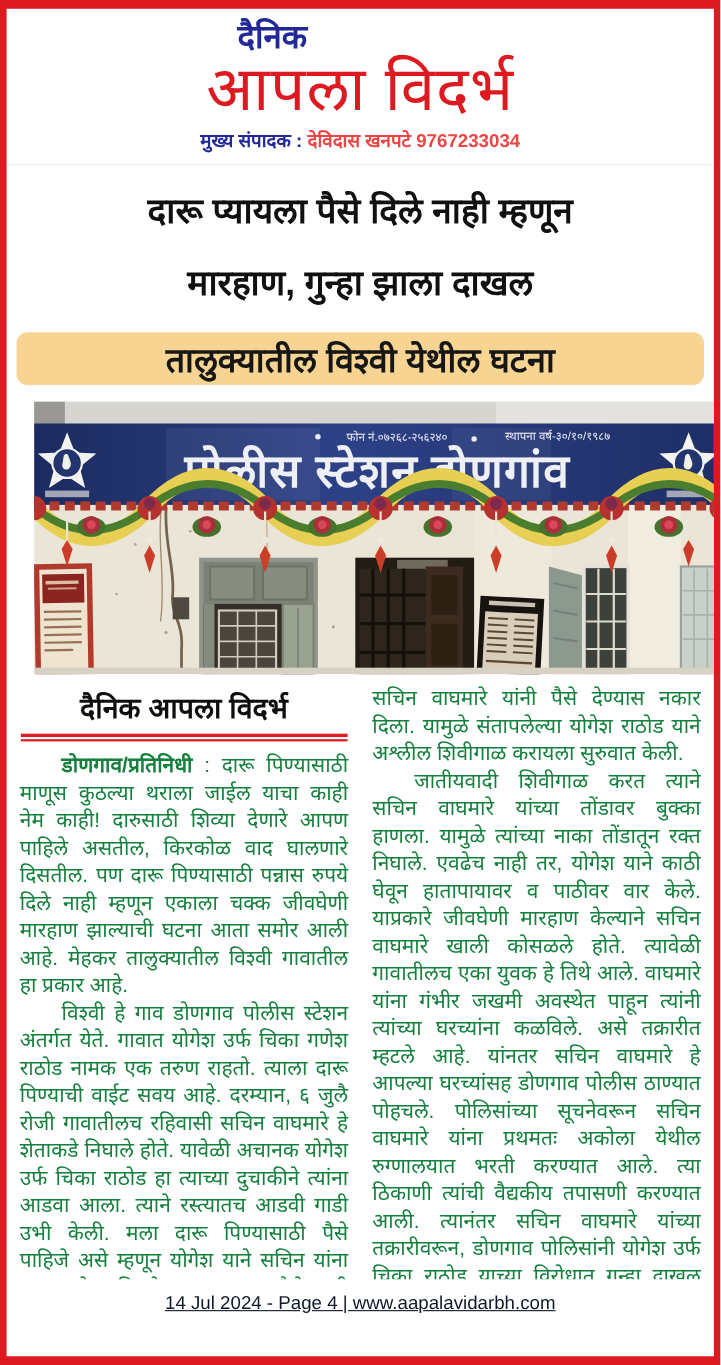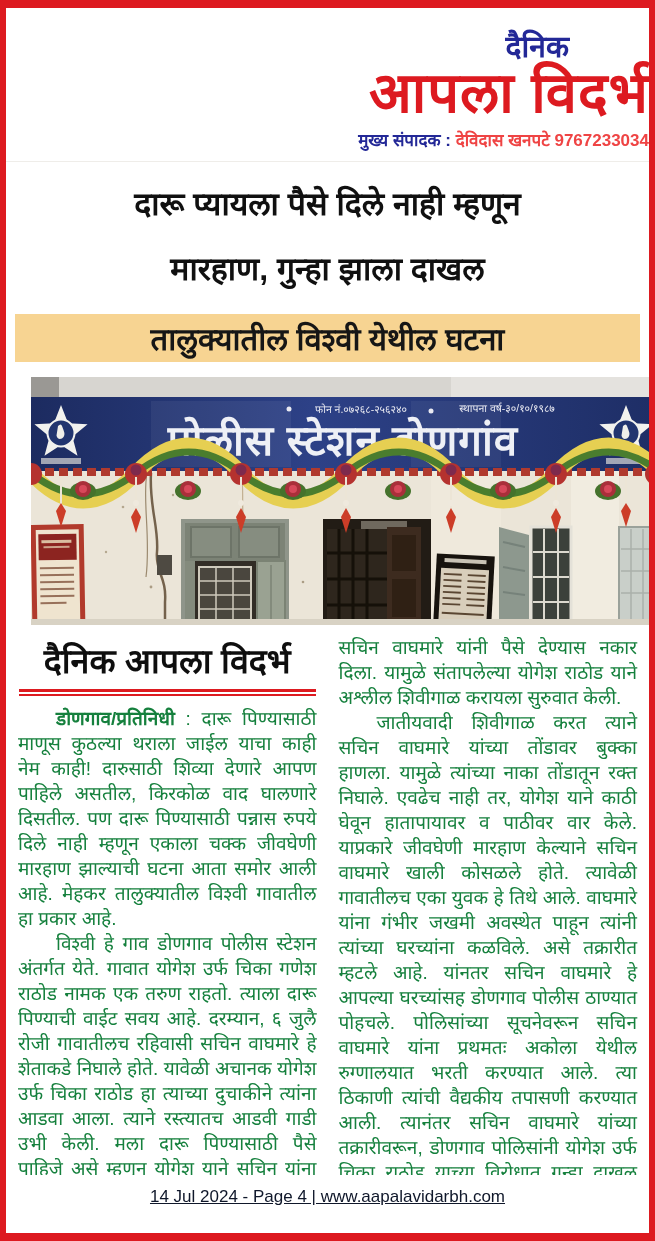--- a/index.html
+++ b/index.html
@@ -9,41 +9,41 @@
     --band:#f7d492;
   }
   html,body{margin:0;padding:0;background:#ffffff;}
   .page{
     width:655px;height:1241px;box-sizing:border-box;
     border:6px solid var(--red);border-top-width:8px;border-bottom-width:8px;
     background:#fff;overflow:hidden;
     font-family:"Liberation Sans","DejaVu Sans",sans-serif;color:var(--ink);
   }
   
-  .masthead{text-align:right;padding-top:24px;padding-bottom:10px;border-bottom:1px solid #efede9;}
+  .masthead{text-align:center;padding-top:12px;padding-bottom:10px;border-bottom:1px solid #efede9;}
   .tagline{color:var(--blue);font-weight:bold;font-size:30px;line-height:1;transform:translateX(-80px);}
-  .title{color:var(--red);font-weight:bold;font-size:56px;line-height:1.05;margin:2px 0 4px;letter-spacing:1px;}
+  .title{color:var(--red);font-weight:normal;font-size:56px;line-height:1.05;margin:2px 0 4px;letter-spacing:1px;}
   .editor-line{font-size:17px;font-weight:bold;margin-top:5px;}
   .editor-label{color:var(--blue);}
   .editor-value{color:#ef4444;}
   
   .headline-block{text-align:center;margin-top:10px;}
   .headline-line{font-size:32px;font-weight:bold;line-height:65px;color:#101010;}
   
   .subhead{
     background:var(--band);margin:12px 9px 0;height:48px;
     display:flex;align-items:center;justify-content:center;
-    font-size:31px;font-weight:bold;color:#161616;
+    font-size:31px;font-weight:bold;color:#161616;border-radius:10px;
   }
   
   .photo{margin:15px 9px 8px;line-height:0;padding-left:16px;}
   
   .article{display:flex;gap:22px;padding:2px 12px 0;height:540px;overflow:hidden;}
   .col{flex:1 1 0;min-width:0;}
-  .col-header{text-align:center;font-size:34px;font-weight:bold;color:#0e0e0e;margin-top:2px;}
+  .col-header{text-align:center;font-size:26px;font-weight:bold;color:#0e0e0e;margin-top:2px;}
   .double-rule{margin:6px 1px 10px;height:2px;border-top:3px solid var(--red);border-bottom:2px solid var(--red);}
   .para{font-size:19px;line-height:25px;text-align:justify;margin:0;color:#15803d;}
   .indent{text-indent:38px;}
   .lead{font-weight:bold;}
   
   .footer{text-align:center;font-size:17px;line-height:27px;color:#0f172a;margin-top:8px;text-decoration:underline;}
 </style>
 </head>
 <body>
 

